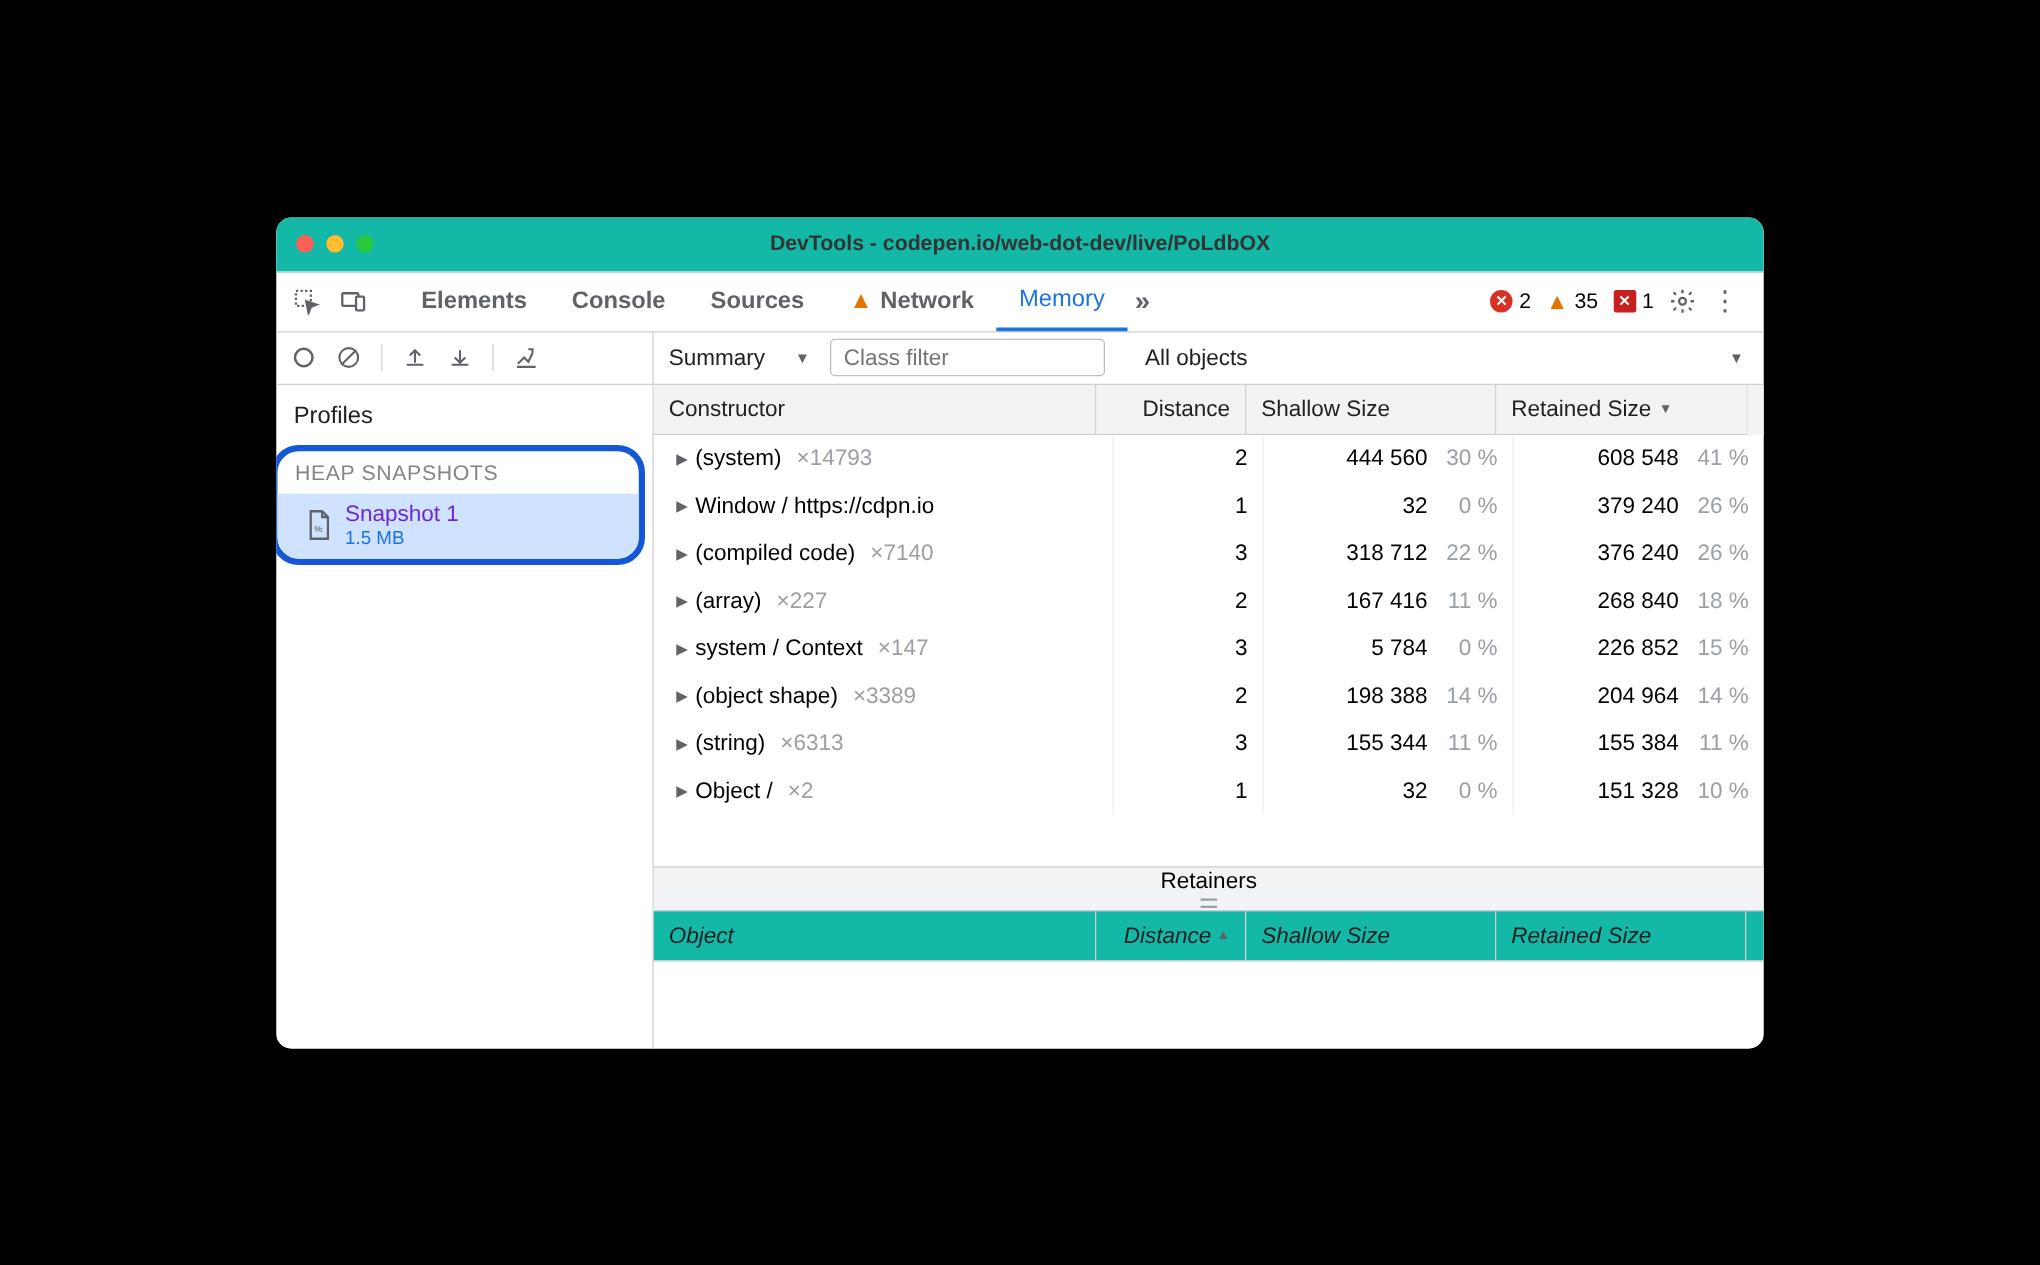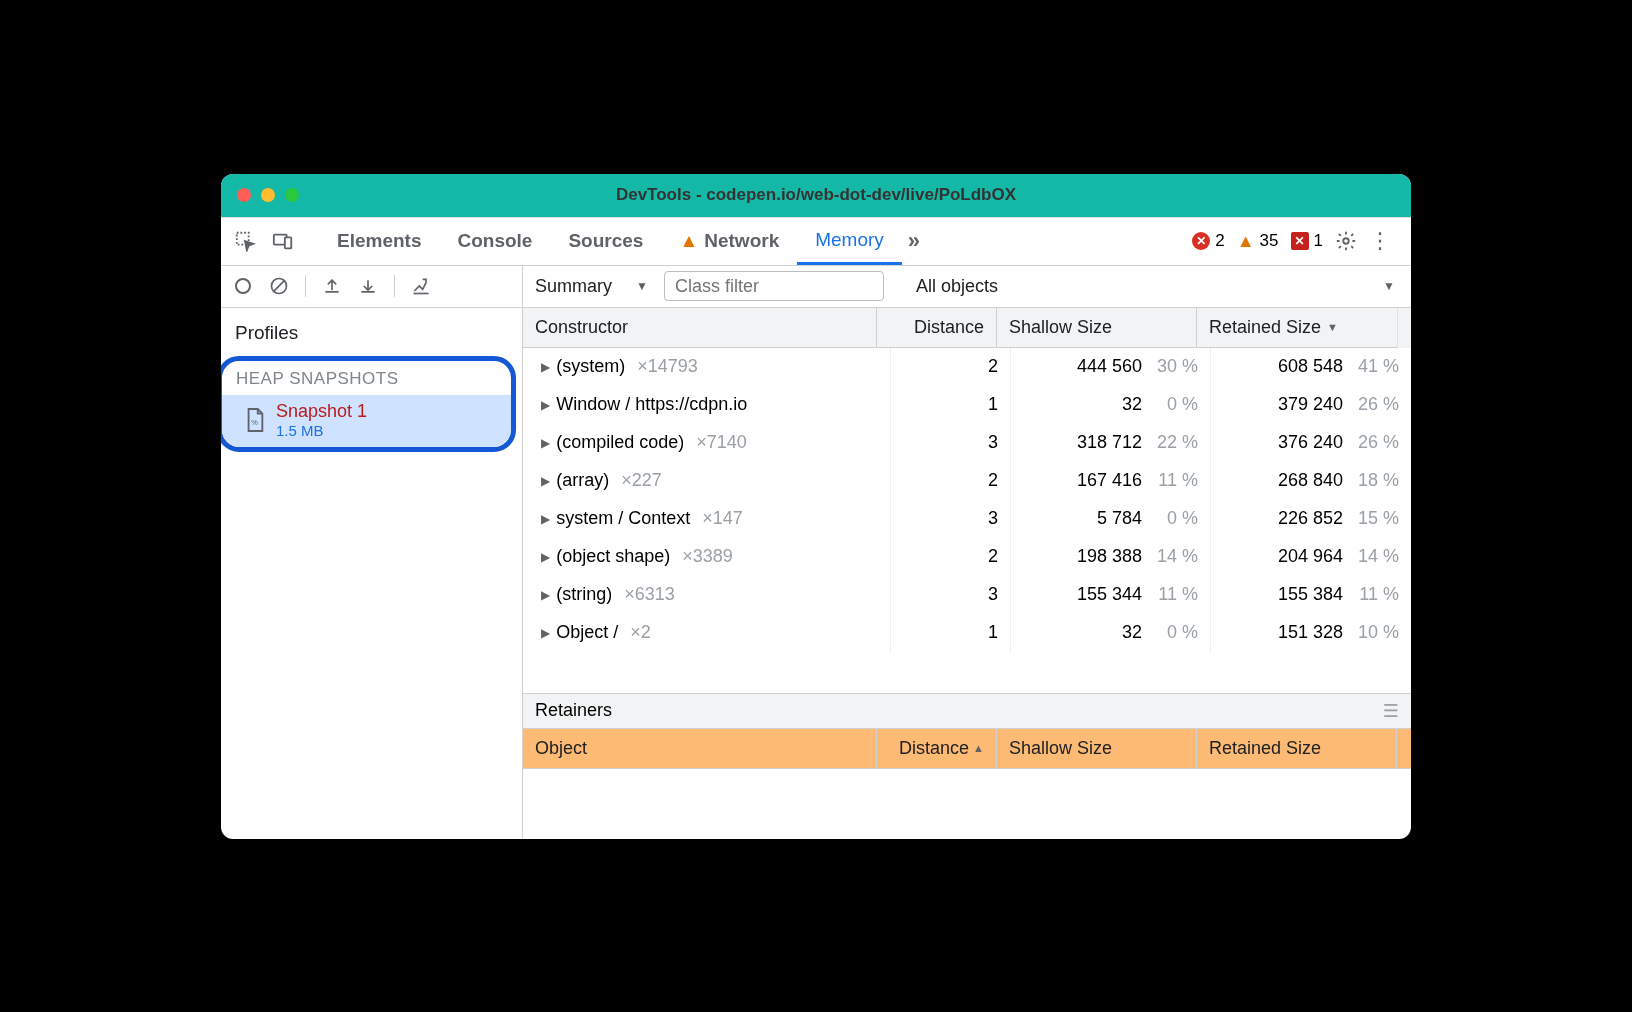--- a/index.html
+++ b/index.html
@@ -93,21 +93,21 @@
       margin:4px 6px 0 -4px; padding:8px 8px 10px 14px;
       position:relative;
     }
     .heap-label{color:#80868b;font-size:17px;letter-spacing:0.5px;margin-bottom:6px;}
     .snapshot-item{
       background:#cfe2ff; margin:0 -8px -10px -14px; padding:6px 8px 8px 22px;
       display:flex; align-items:center; gap:10px; border-radius:0 0 18px 18px;
     }
     .snap-ico{color:#5f6368;}
     .snap-txt{display:flex;flex-direction:column;}
-    .snap-name{color:#b91c1c;font-size:18px;}
+    .snap-name{color:#6d28d9;font-size:18px;}
     .snap-size{color:#1a73e8;font-size:15px;}
     .main{flex:1;display:flex;flex-direction:column;min-width:0;}
     .main-toolbar{
       height:42px;border-bottom:1px solid #d0d0d0;
       display:flex;align-items:center;padding:0 12px;gap:16px;font-size:18px;
     }
     .dropdown{display:flex;align-items:center;gap:24px;color:#202124;cursor:pointer;}
     .dropdown .tri{font-size:12px;color:#5f6368;}
     .class-filter{
       border:1px solid #bdbdbd;border-radius:4px;height:30px;width:220px;
@@ -134,26 +134,26 @@
     .cell:last-child{border-right:none;}
     .cell.con{flex:1;gap:6px;}
     .cell.dist{width:120px;justify-content:flex-end;}
     .cell.shal{width:200px;justify-content:flex-end;gap:10px;}
     .cell.ret{width:200px;justify-content:flex-end;gap:10px;}
     .pct{color:#9aa0a6;width:46px;text-align:right;}
     .cnt{color:#9aa0a6;margin-left:6px;}
     .arr{color:#5f6368;font-size:12px;margin-left:6px;cursor:pointer;}
     .retainers-hdr{
       height:36px;background:#f1f3f4;border-top:1px solid #d0d0d0;border-bottom:1px solid #d0d0d0;
-      display:flex;align-items:center;padding:0 12px;font-size:18px;justify-content:space-between;
+      display:flex;align-items:center;padding:0 12px;font-size:18px;justify-content:space-between;flex-direction:column;
     }
     .ham{color:#9aa0a6;font-size:18px;cursor:pointer;}
     .retainers-thead{
-      display:flex;height:40px;background:#fdba74;border-bottom:1px solid #d0d0d0;
-      font-size:18px;color:#202124;
+      display:flex;height:40px;background:#14b8a6;border-bottom:1px solid #d0d0d0;
+      font-size:18px;color:#202124;font-style:italic;
     }
     .scrollbar-stub{width:14px;background:#f1f3f4;border-left:1px solid #e0e0e0;}
     .record-dot{width:16px;height:16px;border-radius:50%;border:2.5px solid #5f6368;}
     svg{display:block;}
   </style>
 </head>
 <body>
 
 <div class="window">
   <div class="titlebar">

